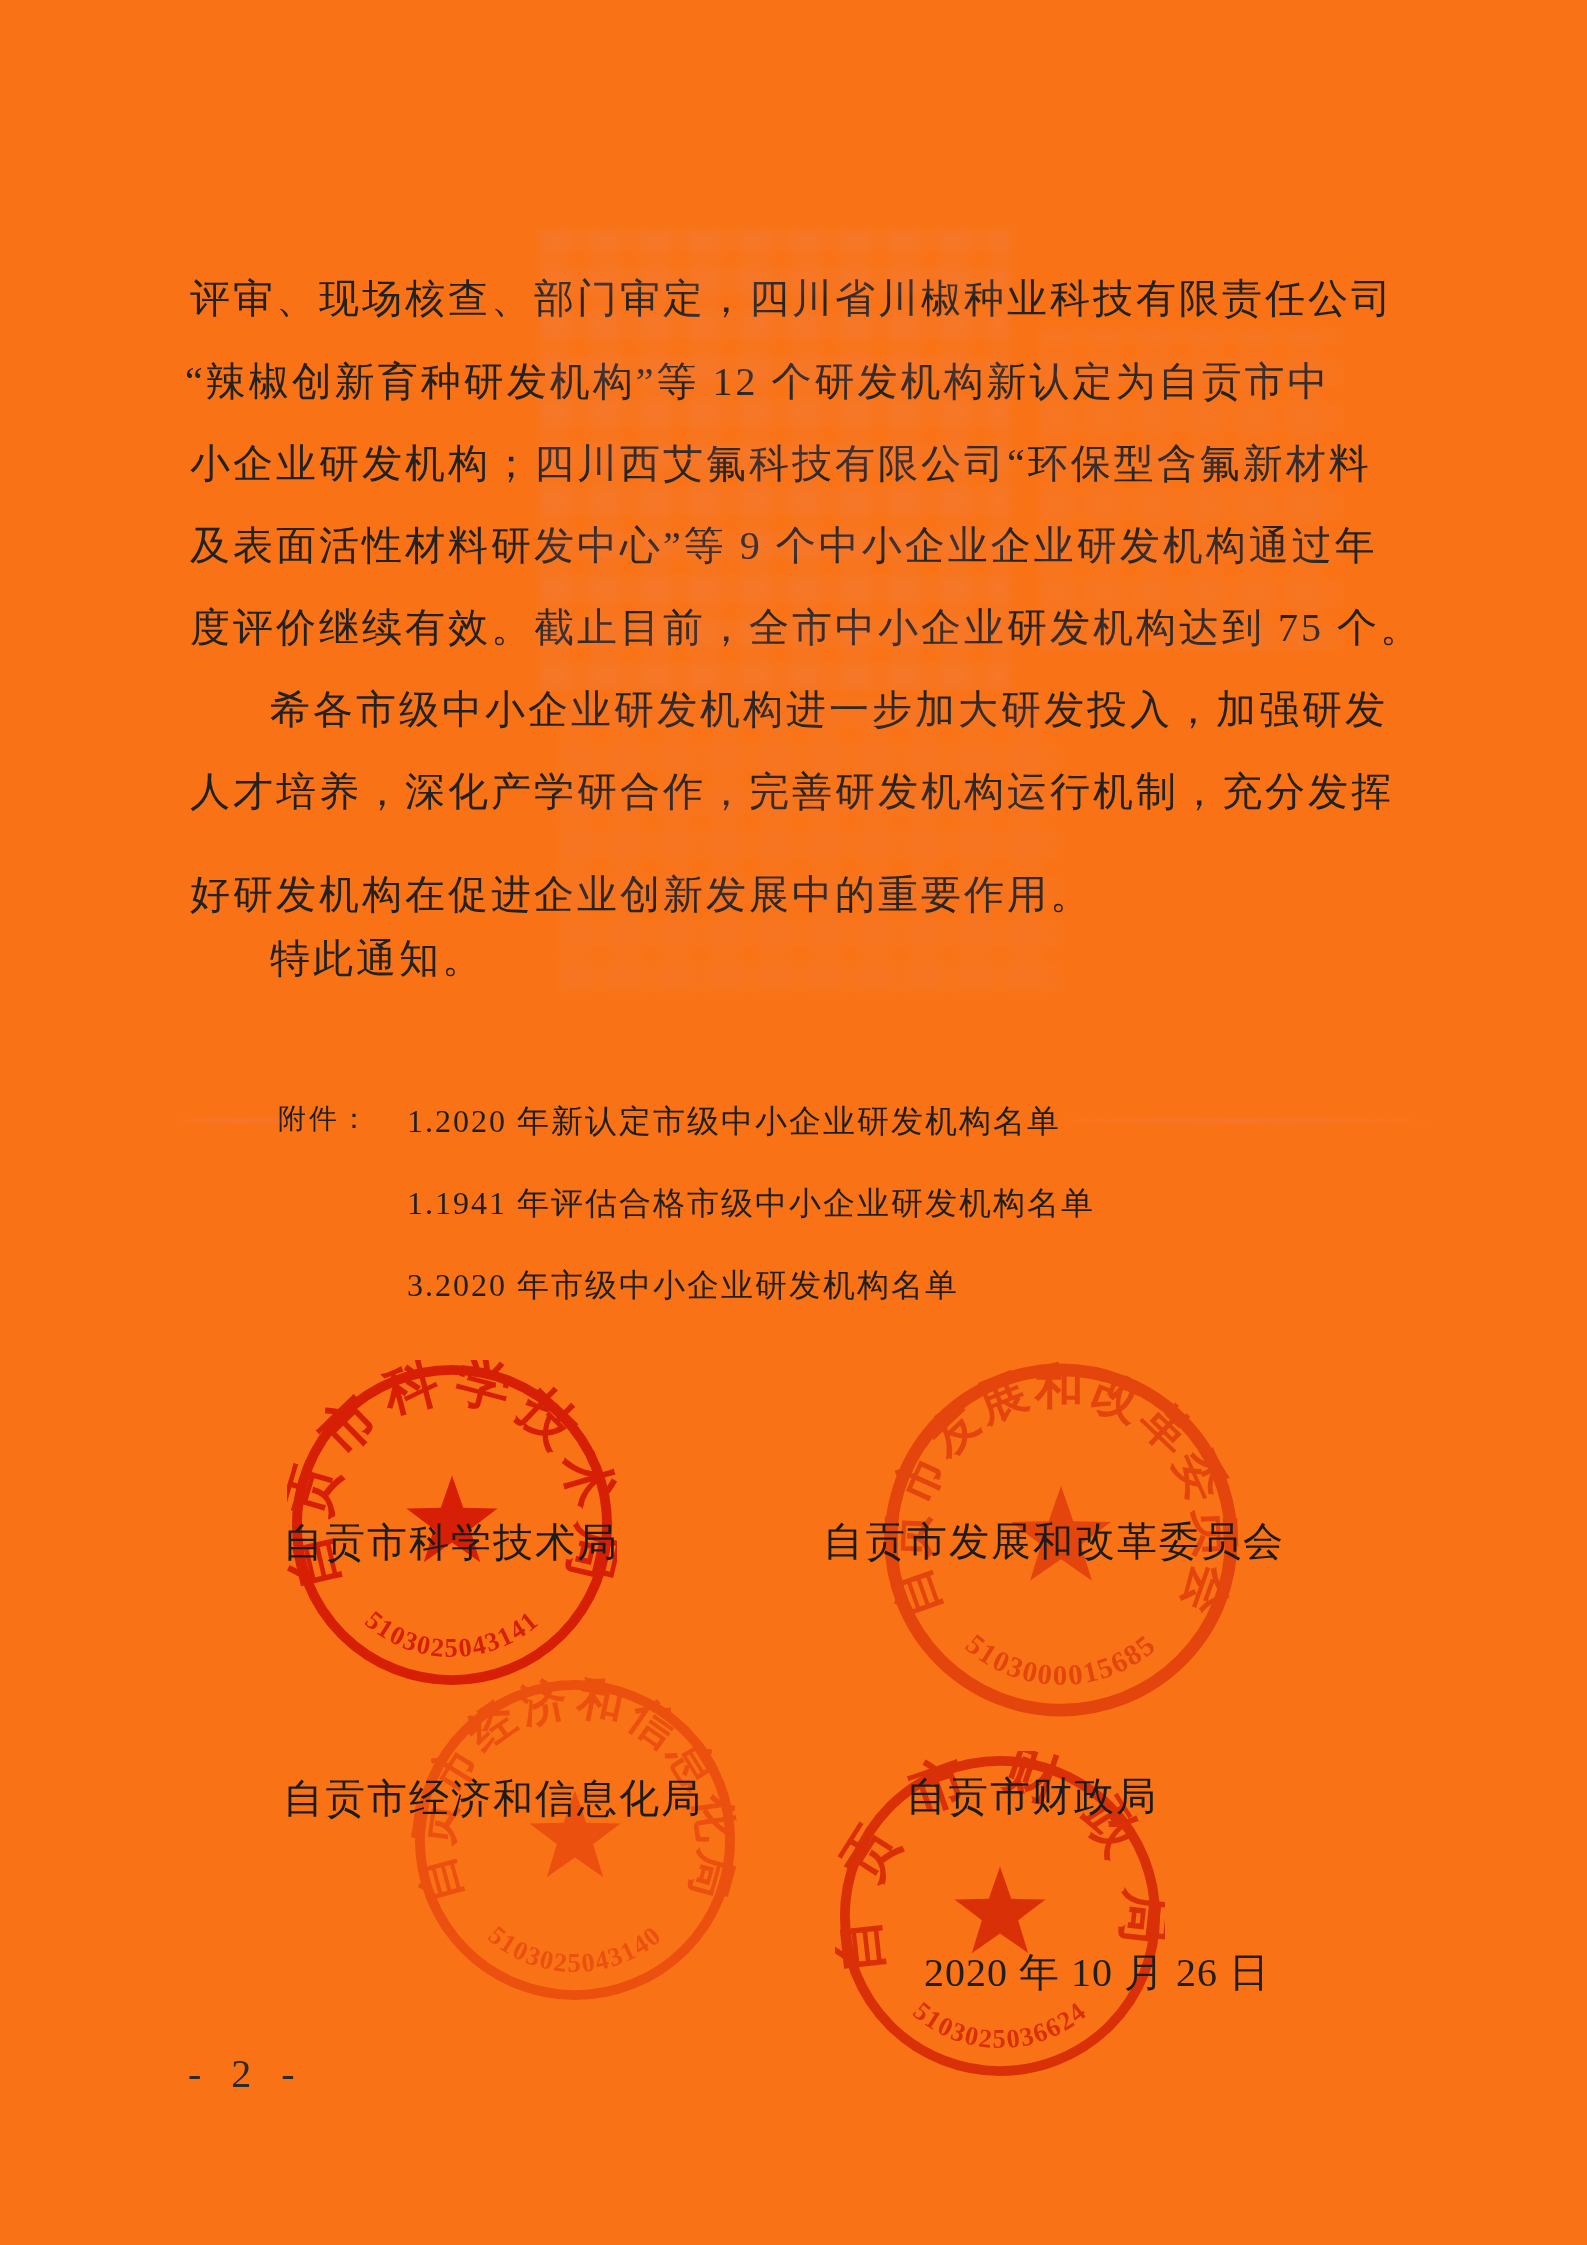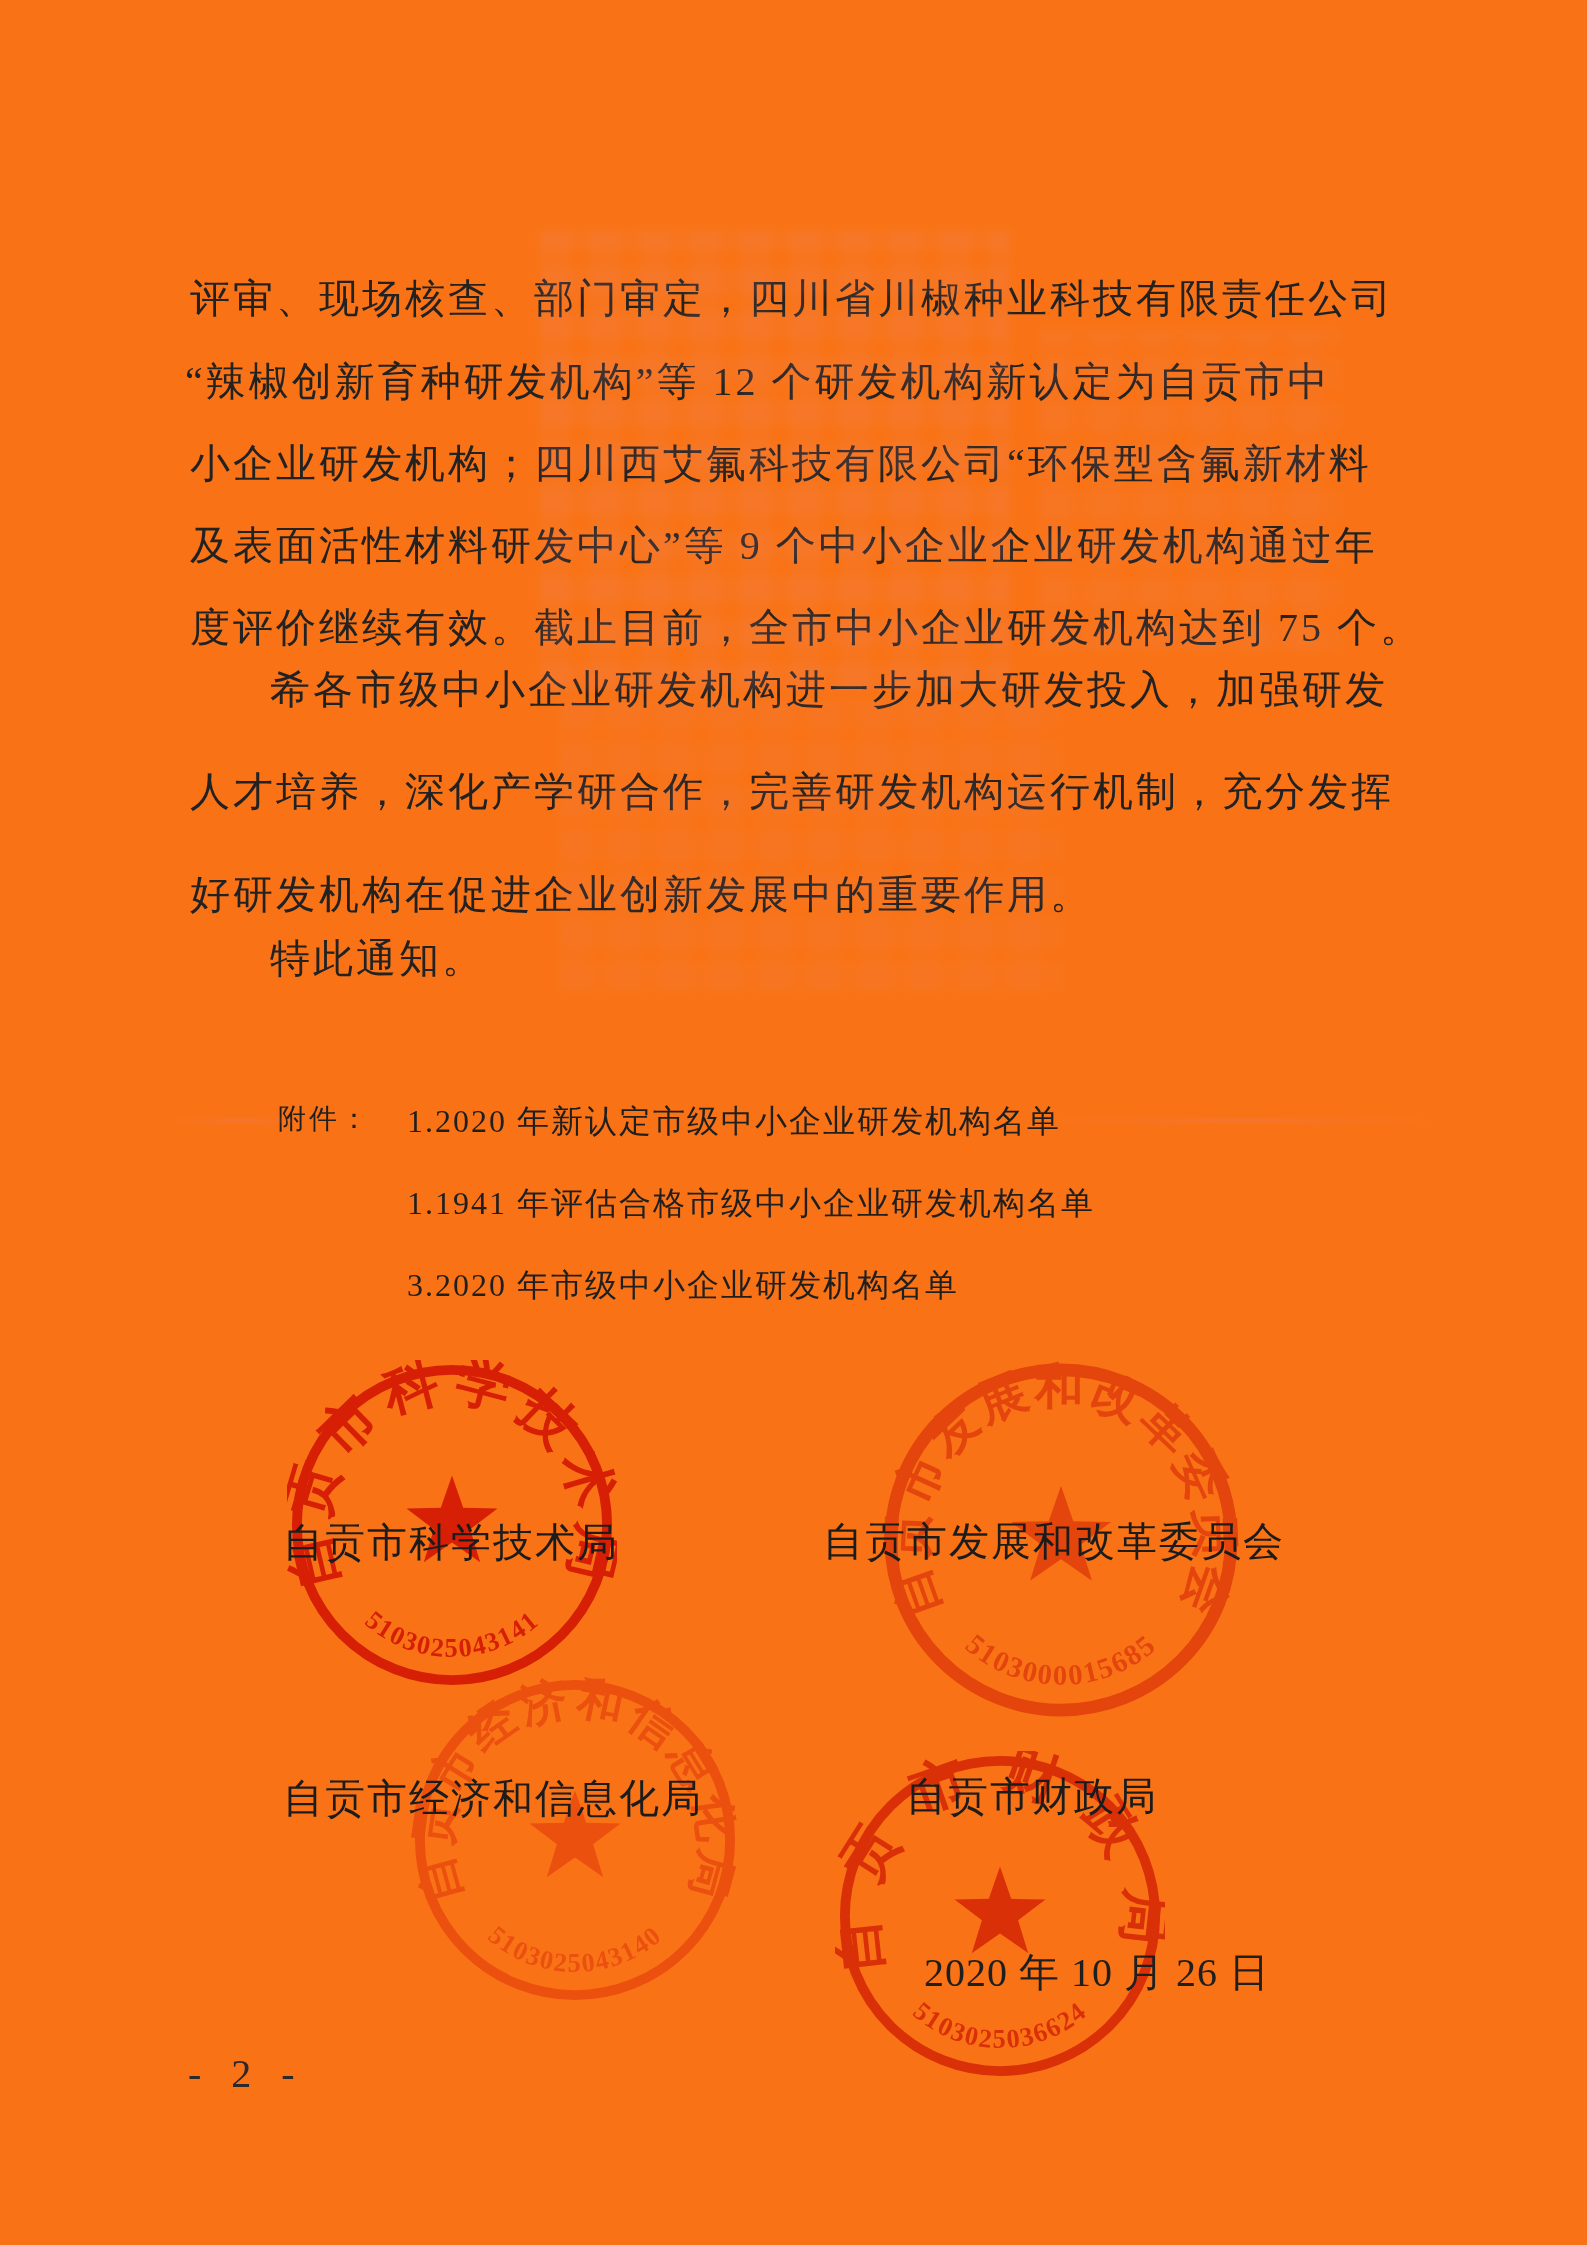--- a/index.html
+++ b/index.html
@@ -52,21 +52,21 @@
   <div class="bleed" style="left:560px; top:700px; width:500px; height:290px; opacity:.4;"></div>
   <div class="streak" style="left:170px; top:1118px; width:140px;"></div>
   <div class="streak" style="left:1040px; top:1118px; width:400px;"></div>
 
   <div class="bodyline" style="top:277px;">评审、现场核查、部门审定，四川省川椒种业科技有限责任公司</div>
   <div class="bodyline" style="top:360px; left:185px;">“辣椒创新育种研发机构”等 12 个研发机构新认定为自贡市中</div>
   <div class="bodyline" style="top:442px;">小企业研发机构；四川西艾氟科技有限公司“环保型含氟新材料</div>
   <div class="bodyline" style="top:524px;">及表面活性材料研发中心”等 9 个中小企业企业研发机构通过年</div>
   <div class="bodyline" style="top:606px;">度评价继续有效。截止目前，全市中小企业研发机构达到 75 个。</div>
 
-  <div class="bodyline indent" style="top:668px;">希各市级中小企业研发机构进一步加大研发投入，加强研发</div>
+  <div class="bodyline indent" style="top:688px;">希各市级中小企业研发机构进一步加大研发投入，加强研发</div>
   <div class="bodyline" style="top:770px;">人才培养，深化产学研合作，完善研发机构运行机制，充分发挥</div>
   <div class="bodyline" style="top:873px;">好研发机构在促进企业创新发展中的重要作用。</div>
 
   <div class="bodyline indent" style="top:937px;">特此通知。</div>
 
   <div class="att-label" style="top:1100px;">附件：</div>
   <div class="att-item" style="top:1100px;">1.2020 年新认定市级中小企业研发机构名单</div>
   <div class="att-item" style="top:1182px;">1.1941 年评估合格市级中小企业研发机构名单</div>
   <div class="att-item" style="top:1264px;">3.2020 年市级中小企业研发机构名单</div>
 

